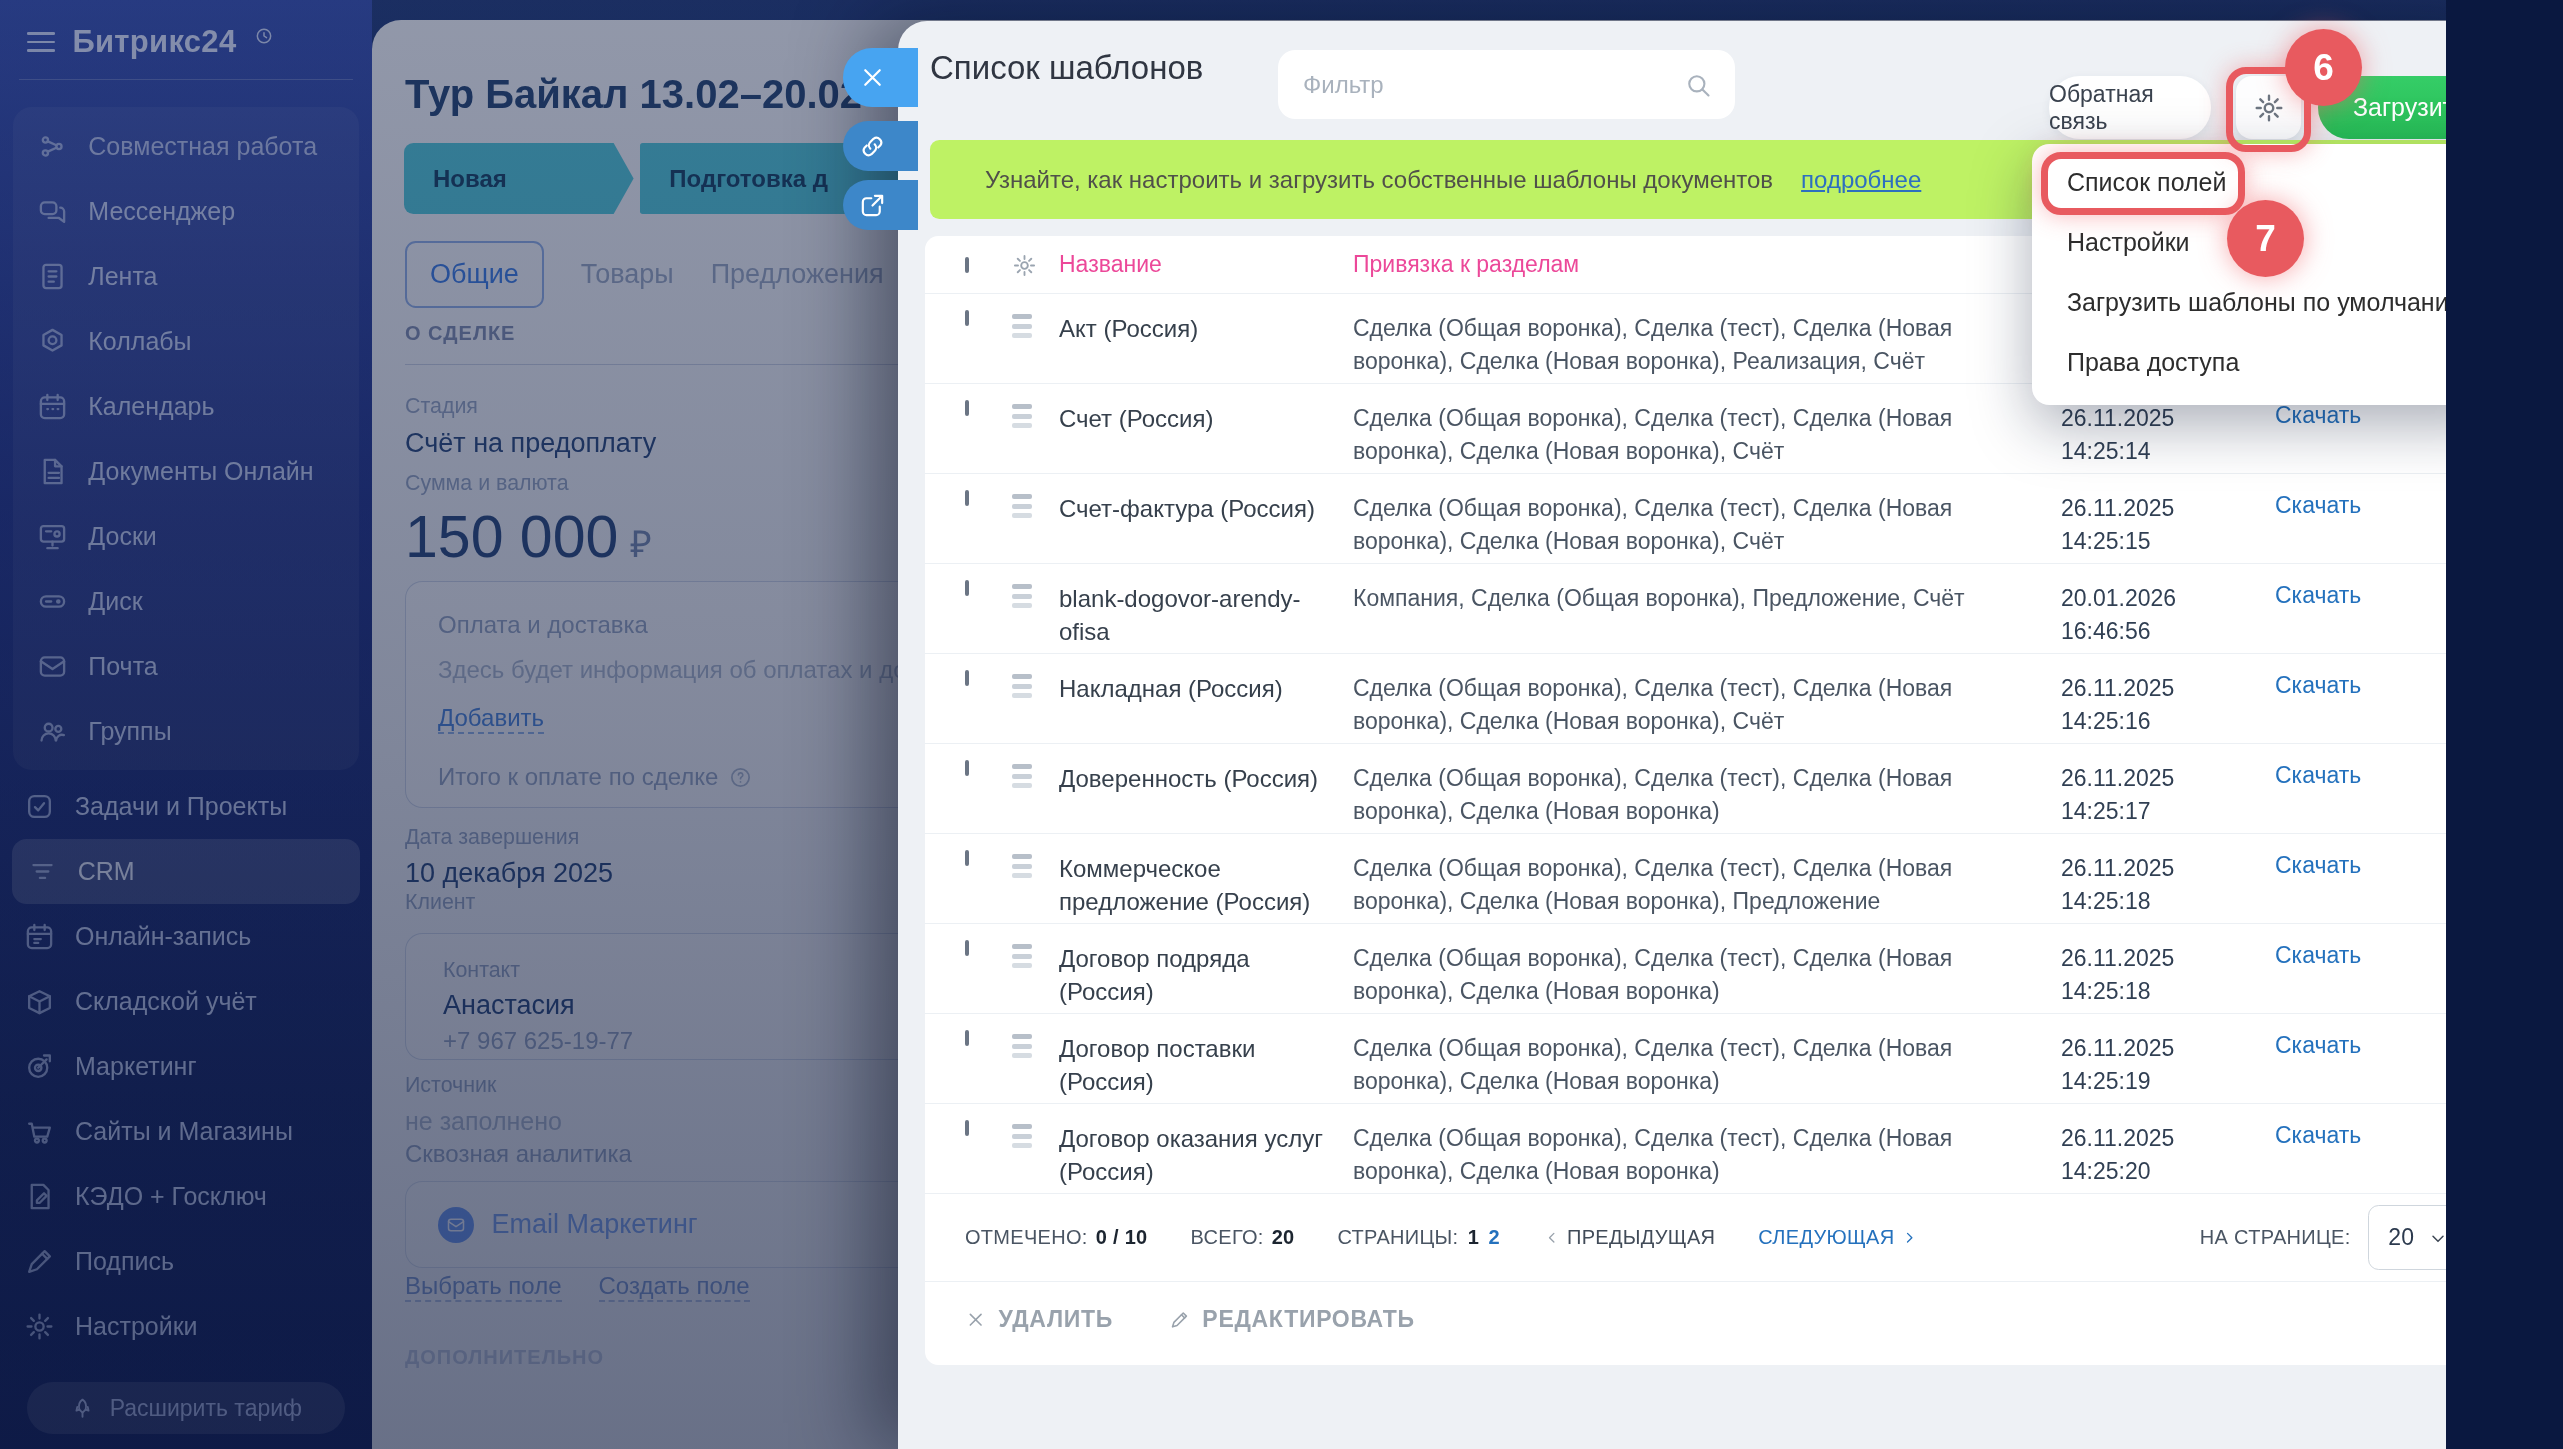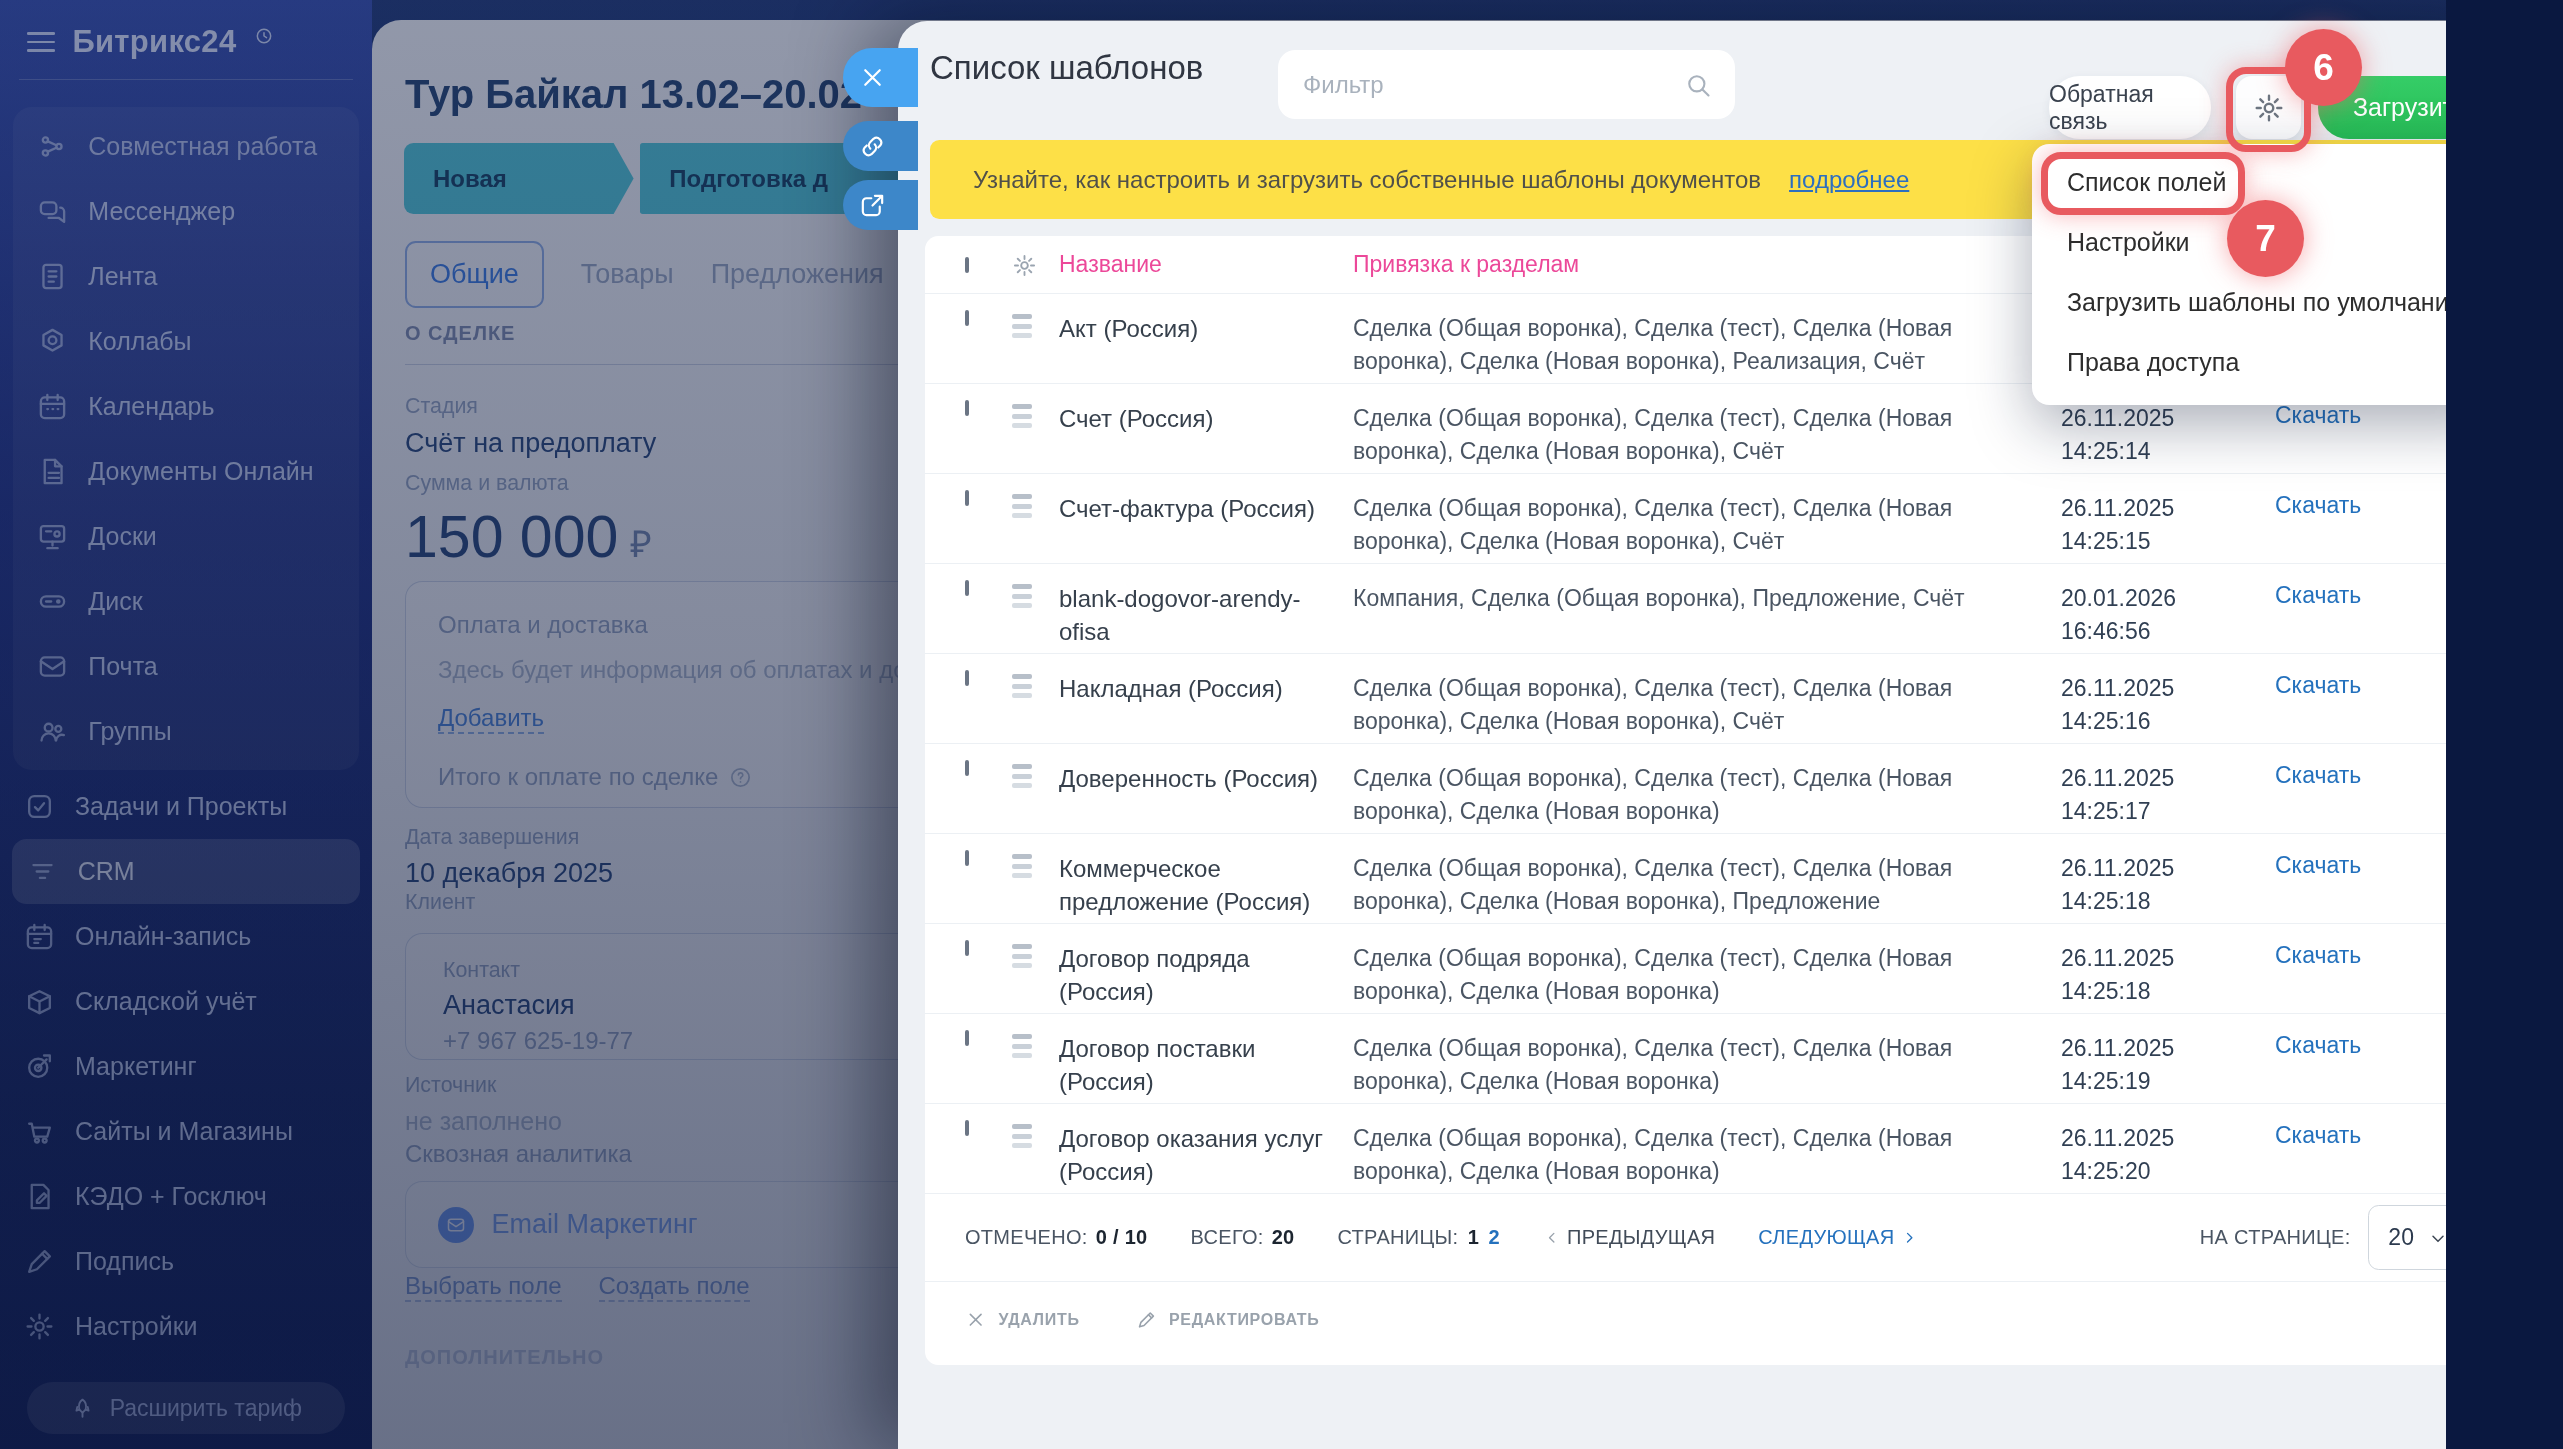--- a/index.html
+++ b/index.html
@@ -95,22 +95,22 @@
   .m-filter .icn{width:28px;height:28px;color:#a9b2bd;}
   .btn-feedback{position:absolute;left:1151px;top:55px;width:162px;height:63px;background:#fff;border-radius:31px;
                 display:flex;align-items:center;justify-content:center;font-size:23px;color:#3a424e;cursor:pointer;
                 box-shadow:0 2.7px 9.3px rgba(40,60,90,.08);}
   .btn-gear{position:absolute;left:1338px;top:55px;width:65px;height:63px;background:#fdfdfe;border-radius:16px;
             display:flex;align-items:center;justify-content:center;cursor:pointer;box-shadow:0 2.7px 9.3px rgba(40,60,90,.10);}
   .btn-gear .icn{width:32px;height:32px;color:#6d7682;}
   .btn-upload{position:absolute;left:1420px;top:55px;width:184px;height:63px;border-radius:31px;
               background:linear-gradient(180deg,#35cd67,#27bd56);display:flex;align-items:center;justify-content:center;
               font-size:25px;font-weight:500;color:#fff;cursor:pointer;text-align:right;}
-  .banner{position:absolute;left:32px;top:119px;width:1550px;height:79px;background:#fde047;border-radius:9.3px;
-          display:flex;align-items:center;padding:0 43px;}
+  .banner{position:absolute;left:32px;top:119px;width:1550px;height:79px;background:#bef264;border-radius:9.3px;
+          display:flex;align-items:center;padding:0 55px;}
   .banner .txt{font-size:24px;color:#50504a;}
   .banner .lnk{font-size:24px;color:#2d6fc0;text-decoration:underline;margin-left:28px;cursor:pointer;}
   .card{position:absolute;left:27px;top:215px;width:1583px;height:1129px;background:#fff;border-radius:13.3px;overflow:hidden;}
   .t-head{display:flex;align-items:center;height:57px;padding-left:40px;}
   .t-row{display:flex;align-items:flex-start;height:90px;padding:17.4px 0 0 40px;border-top:1.3px solid #ecf0f4;}
   .cb{width:21.4px;height:29px;border:2px solid #6b7584;border-radius:6px;background:#fff;cursor:pointer;flex:0 0 21.4px;}
   .col-check{width:47px;flex:0 0 47px;}
   .col-drag{width:47px;flex:0 0 47px;display:flex;}
   .drag{display:flex;flex-direction:column;gap:4.7px;margin-top:2.7px;cursor:grab;}
   .drag i{display:block;width:20px;height:4.7px;border-radius:2px;}
@@ -132,21 +132,21 @@
   .pg-num.lnk{color:#2471bd;cursor:pointer;}
   .pg-prev{display:flex;align-items:center;gap:6.7px;color:#414b58;cursor:pointer;}
   .pg-next{display:flex;align-items:center;gap:6.7px;color:#2471bd;font-weight:500;cursor:pointer;}
   .pg-chev{width:17.4px;height:17.4px;color:#98a1ab;}
   .pg-next .pg-chev{color:#2471bd;}
   .perpage{margin-left:auto;display:flex;align-items:center;gap:17.4px;white-space:nowrap;}
   .pp-select{width:100px;height:65px;border:1.3px solid #cfd6dd;border-radius:10.7px;display:flex;align-items:center;
              justify-content:center;gap:13.3px;font-size:23px;color:#2c3a4e;cursor:pointer;background:#fff;}
   .pp-select .icn{width:20px;height:20px;color:#3c4653;}
   .t-actions{display:flex;align-items:center;height:75px;padding:0 40px;gap:56px;}
-  .act{display:flex;align-items:center;gap:12px;font-size:16px;font-weight:700;letter-spacing:0.7px;color:#99a2ac;cursor:pointer;}
+  .act{display:flex;align-items:center;gap:12px;font-size:23px;font-weight:700;letter-spacing:0.7px;color:#99a2ac;cursor:pointer;}
   .act .icn{width:21.4px;height:21.4px;color:#99a2ac;}
   
   .dropdown{position:absolute;left:2032px;top:144px;width:475px;background:#fff;border-radius:17.4px;z-index:20;
             padding:8px 0 13.3px 0;box-shadow:0 20px 60px rgba(15,25,55,.35);}
   .menu-item{display:flex;align-items:center;height:60px;padding:0 35px;font-size:25px;color:#2d2d2d;cursor:pointer;white-space:nowrap;}
   .menu-chev{display:none;width:24px;height:24px;color:#b7bec6;margin-left:auto;}
   .menu-chev.show{display:block;}
   
   .ann{position:absolute;z-index:30;pointer-events:none;}
   .ann-rect{border:7.3px solid #e85a5f;border-radius:20px;box-shadow:0 0 24px rgba(240,95,100,.45);}

